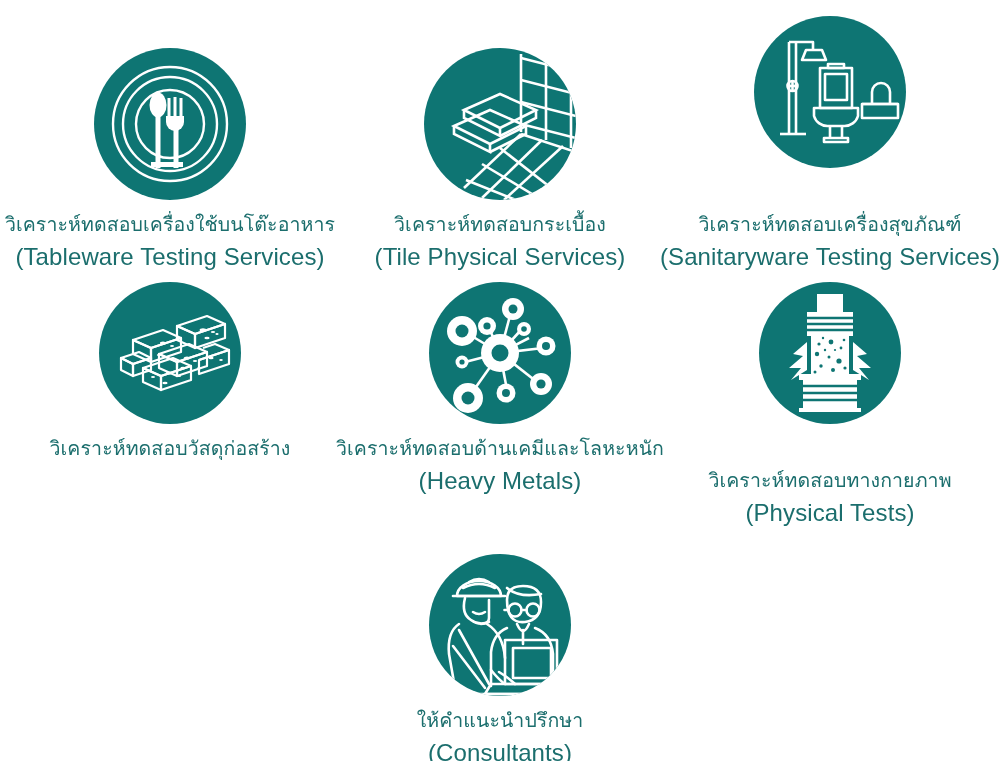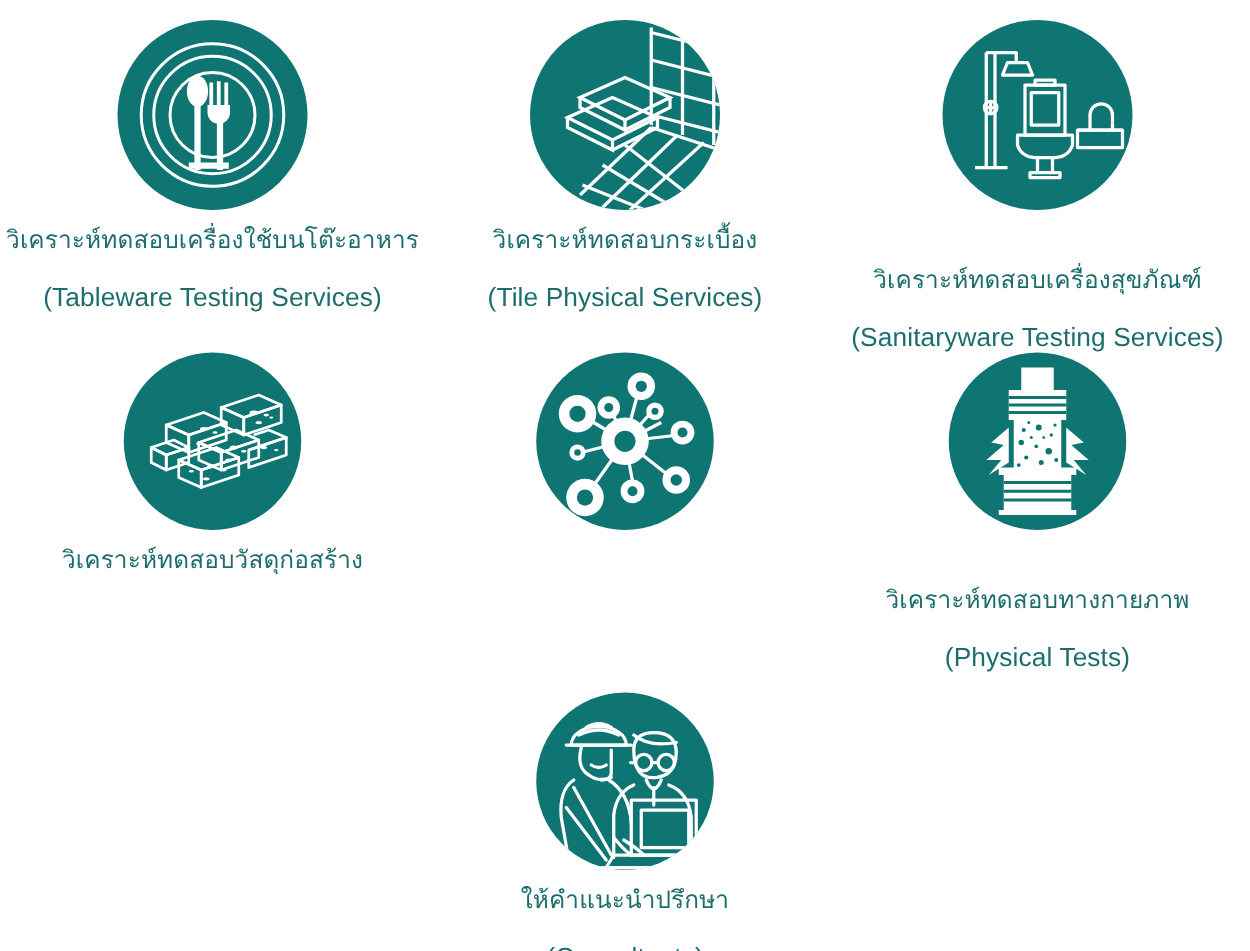--- a/index.html
+++ b/index.html
@@ -13,21 +13,21 @@
     position:relative;
     width:1000px;height:761px;
     box-sizing:border-box;
   }
   .row{
     display:flex;
     justify-content:center;
     align-items:flex-start;
     width:1000px;
   }
-  #row1{position:absolute;left:0;top:0;}
+  #row1{position:absolute;left:0;top:0;align-items:flex-end;}
   #row2{position:absolute;left:0;top:262px;}
   #row3{position:absolute;left:0;top:528px;}
 
   .card{
     display:flex;
     flex-direction:column;
     align-items:center;
     box-sizing:border-box;
   }
   .card.c1{width:340px;}
@@ -50,23 +50,23 @@
     text-align:center;
     line-height:1.28;
     color:#1b6e6d;
     letter-spacing:.1px;
   }
   .label-th{
     font-size:19.5px;
     white-space:nowrap;
   }
   .label-en{
-    font-size:21px;
+    font-size:24px;
     white-space:nowrap;
-    margin-top:21px;
+    margin-top:5px;
   }
 </style>
 </head>
 <body>
 
 <div class="board">
 
   <div class="row" id="row1">
 
     <div class="card c1">
@@ -263,20 +263,24 @@
             <circle cx="58" cy="44" r="3.6"></circle>
             <circle cx="95" cy="47" r="2.8"></circle>
             <circle cx="117" cy="64" r="4"></circle>
             <circle cx="112" cy="102" r="4.6"></circle>
             <circle cx="77" cy="111" r="4"></circle>
             <circle cx="39" cy="116" r="6.5"></circle>
             <circle cx="33" cy="80" r="2.6"></circle>
           </g>
         </svg>
       </div>
+      <div class="labels">
+        <div class="label-th">วิเคราะห์ทดสอบด้านเคมีและโลหะหนัก</div>
+        <div class="label-en">(Heavy Metals)</div>
+      </div>
     </div>
 
     <div class="card c3">
       <div class="disc med">
         <svg viewBox="0 0 142 142">
           <g fill="#ffffff">
             <rect x="58" y="12" width="26" height="18"></rect>
             <rect x="48" y="30" width="46" height="24"></rect>
             <rect x="44" y="96" width="54" height="30"></rect>
             <rect x="40" y="92" width="62" height="6"></rect>

